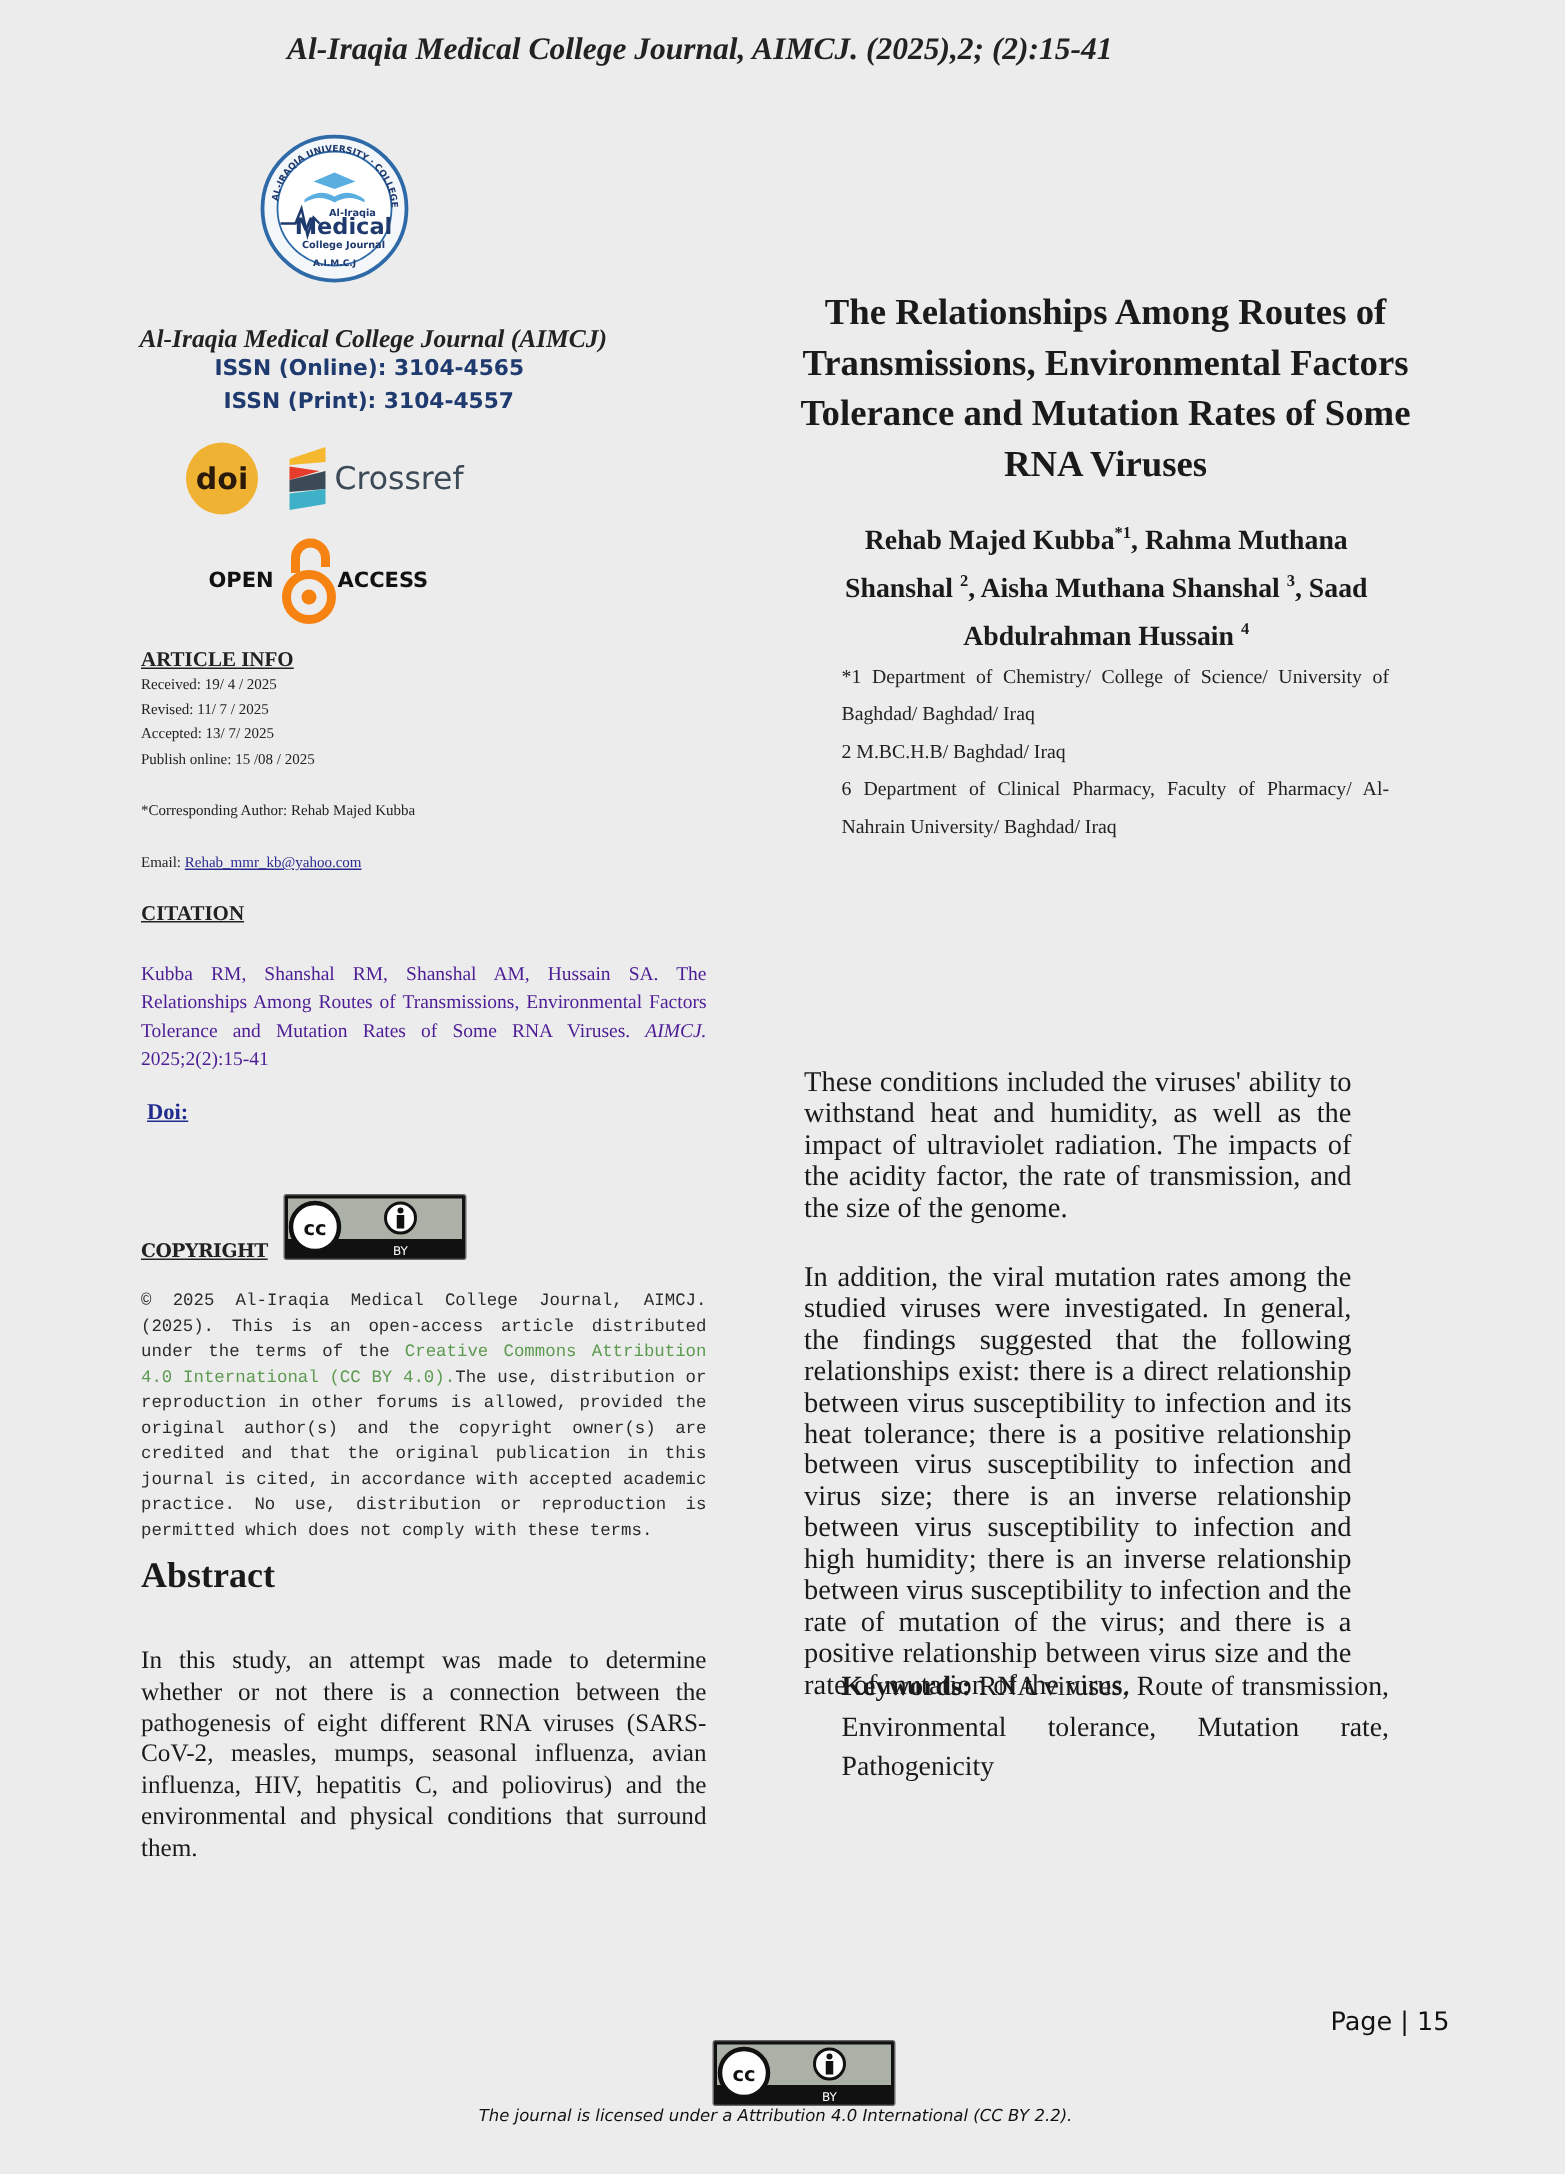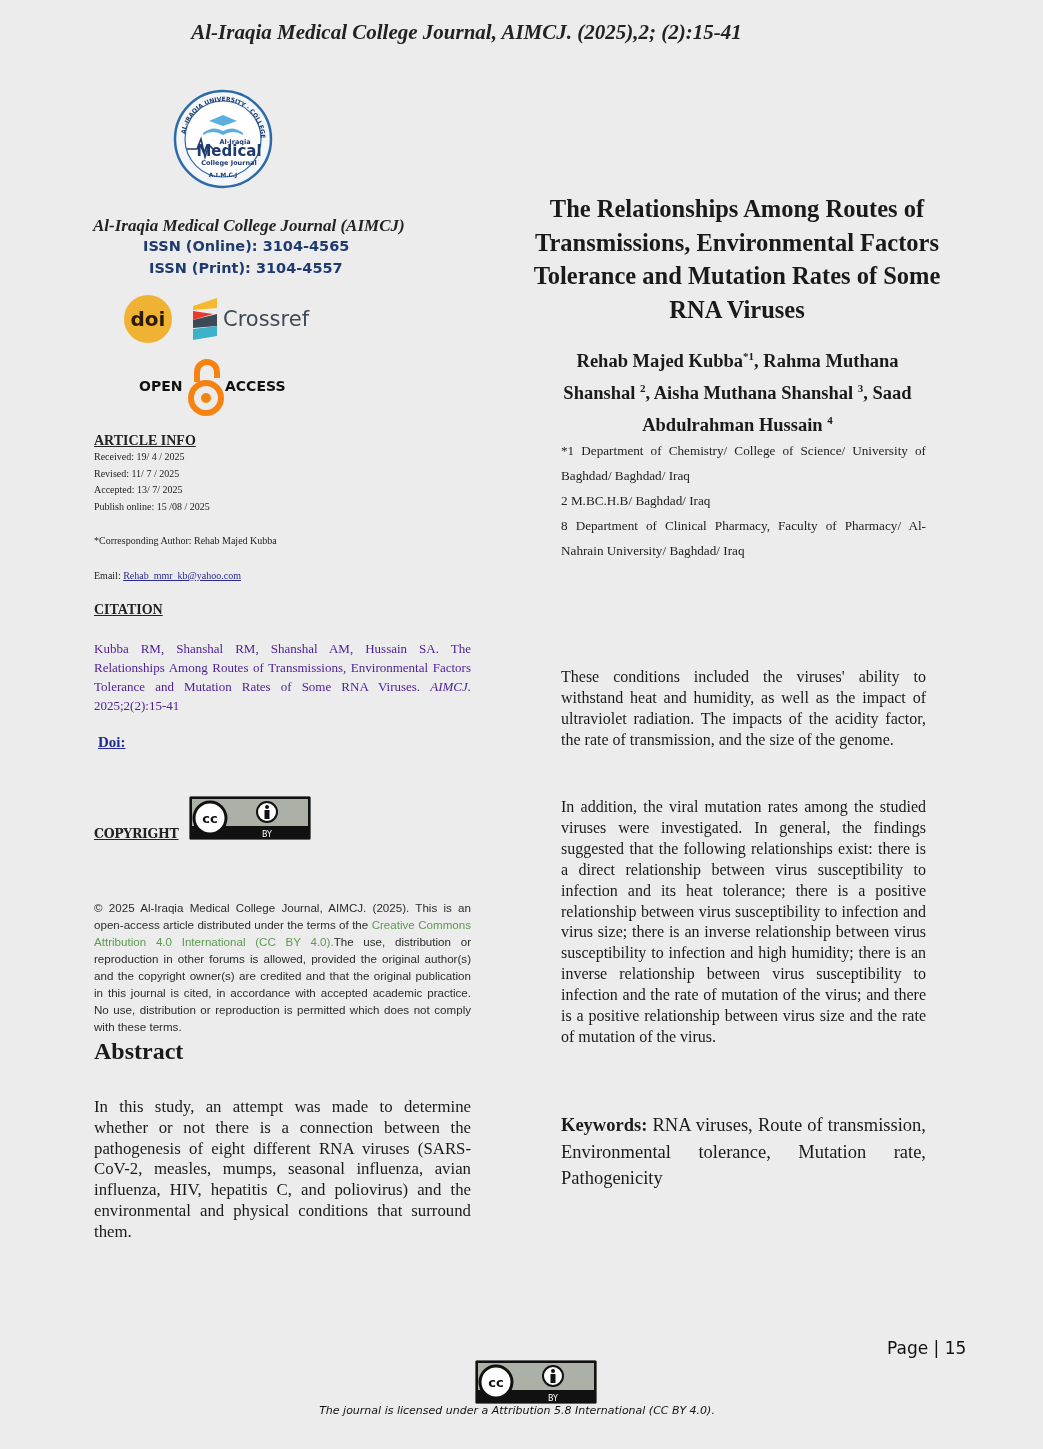--- a/index.html
+++ b/index.html
@@ -44,43 +44,43 @@
   #copyright-head {
     left: 94px; top: 826px; font-family: "DejaVu Serif", serif; font-size: 12.5px; font-weight: bold;
     text-decoration: underline; color: #222; letter-spacing: -0.3px;
   }
   .cc-badge {
     background: #111; border: 1px solid #666; border-radius: 2px; overflow: hidden;
   }
   #cc-badge-left { left: 189px; top: 796px; width: 120px; height: 42px; }
   #cc-badge-footer { left: 475px; top: 1360px; width: 120px; height: 42px; }
   #copyright-text {
-    left: 94px; top: 859px; width: 377px; font-family: Liberation Sans, sans-serif; font-size: 11.6px;
-    line-height: 17px; text-align: justify; color: #2b2b2b; margin-top: 40px;
+    left: 94px; top: 859px; width: 377px; font-family: Liberation Mono, monospace; font-size: 11.6px;
+    line-height: 17px; text-align: justify; color: #2b2b2b;
   }
   #copyright-text .green { color: #5c9a50; }
   #abstract-head { left: 94px; top: 1038px; font-weight: bold; font-size: 24px; color: #1a1a1a; }
   #abstract-text {
     left: 94px; top: 1097px; width: 377px; font-size: 16.8px; line-height: 20.8px; text-align: justify; color: #1a1a1a;
   }
 
   #paper-title {
     left: 517px; top: 192px; width: 440px; text-align: center; font-weight: bold; font-size: 24.5px;
     line-height: 33.7px; color: #1a1a1a;
   }
   #authors {
     left: 540px; top: 343px; width: 395px; text-align: center; font-weight: bold; font-size: 18.5px;
     line-height: 26.8px; color: #1a1a1a;
   }
   #authors sup { font-size: 11px; }
   #affiliations {
     left: 561px; top: 438px; width: 365px; font-size: 13.2px; line-height: 25px; text-align: justify; color: #222;
   }
   .right-para {
-    left: 561px; width: 365px; font-size: 16px; line-height: 20.9px; text-align: justify; color: #1a1a1a;
+    left: 536px; width: 365px; font-size: 19px; line-height: 20.9px; text-align: justify; color: #1a1a1a; margin-top: 45px;
   }
   #para-1 { top: 667px; }
   #para-2 { top: 797px; }
   #keywords {
     left: 561px; top: 1112px; width: 365px; font-size: 18.5px; line-height: 26.5px; text-align: justify; color: #1a1a1a;
   }
   #keywords b { font-weight: bold; }
   #page-number {
     left: 887px; top: 1338px; font-family: "DejaVu Sans", sans-serif; font-size: 17px; color: #111;
   }
@@ -172,33 +172,33 @@
 <div class="abs" id="abstract-head">Abstract</div>
 <div class="abs" id="abstract-text">In this study, an attempt was made to determine whether or not there is a connection between the pathogenesis of eight different RNA viruses (SARS-CoV-2, measles, mumps, seasonal influenza, avian influenza, HIV, hepatitis C, and poliovirus) and the environmental and physical conditions that surround them.</div>
 
 <div class="abs" id="paper-title">The Relationships Among Routes of Transmissions, Environmental Factors Tolerance and Mutation Rates of Some RNA Viruses</div>
 <div class="abs" id="authors">
   <span><span>Rehab Majed Kubba</span><sup>*1</sup><span>, </span></span><span><span>Rahma Muthana Shanshal </span><sup>2</sup><span>, </span></span><span><span>Aisha Muthana Shanshal </span><sup>3</sup><span>, </span></span><span><span>Saad Abdulrahman Hussain </span><sup>4</sup></span>
 </div>
 <div class="abs" id="affiliations">
   <div>*1 Department of Chemistry/ College of Science/ University of Baghdad/ Baghdad/ Iraq</div>
   <div>2 M.BC.H.B/ Baghdad/ Iraq</div>
-  <div>8 Department of Clinical Pharmacy, Faculty of Pharmacy/ Al-Nahrain University/ Baghdad/ Iraq</div>
+  <div>6 Department of Clinical Pharmacy, Faculty of Pharmacy/ Al-Nahrain University/ Baghdad/ Iraq</div>
 </div>
 <div class="abs right-para" id="para-1">These conditions included the viruses' ability to withstand heat and humidity, as well as the impact of ultraviolet radiation. The impacts of the acidity factor, the rate of transmission, and the size of the genome.</div>
 <div class="abs right-para" id="para-2">In addition, the viral mutation rates among the studied viruses were investigated. In general, the findings suggested that the following relationships exist: there is a direct relationship between virus susceptibility to infection and its heat tolerance; there is a positive relationship between virus susceptibility to infection and virus size; there is an inverse relationship between virus susceptibility to infection and high humidity; there is an inverse relationship between virus susceptibility to infection and the rate of mutation of the virus; and there is a positive relationship between virus size and the rate of mutation of the virus.</div>
 <div class="abs" id="keywords">
   <b>Keywords:</b><span> RNA viruses, Route of transmission, Environmental tolerance, Mutation rate, Pathogenicity</span>
 </div>
 
 <div class="abs" id="page-number">Page | 15</div>
 
 <svg class="abs cc-badge" id="cc-badge-footer" viewBox="0 0 120 42">
   <rect x="0" y="0" width="120" height="42" fill="#111"></rect>
   <rect x="2" y="2" width="116" height="27" fill="#abb1a6"></rect>
   <circle cx="20" cy="21" r="16" fill="#fff" stroke="#111" stroke-width="3"></circle>
   <text x="20" y="26" text-anchor="middle" font-family="DejaVu Sans, sans-serif" font-size="13" font-weight="bold" fill="#111">cc</text>
   <circle cx="77" cy="15" r="10" fill="#fff" stroke="#111" stroke-width="2"></circle>
   <circle cx="77" cy="10" r="2" fill="#111"></circle>
   <rect x="74.5" y="13" width="5" height="9" fill="#111"></rect>
   <text x="77" y="39.5" text-anchor="middle" font-family="DejaVu Sans, sans-serif" font-size="8" fill="#fff">BY</text>
 </svg>
-<div class="abs" id="footer-license">The journal is licensed under a Attribution 5.8 International (CC BY 4.0).</div>
+<div class="abs" id="footer-license">The journal is licensed under a Attribution 4.0 International (CC BY 2.2).</div>
 
 </body></html>

